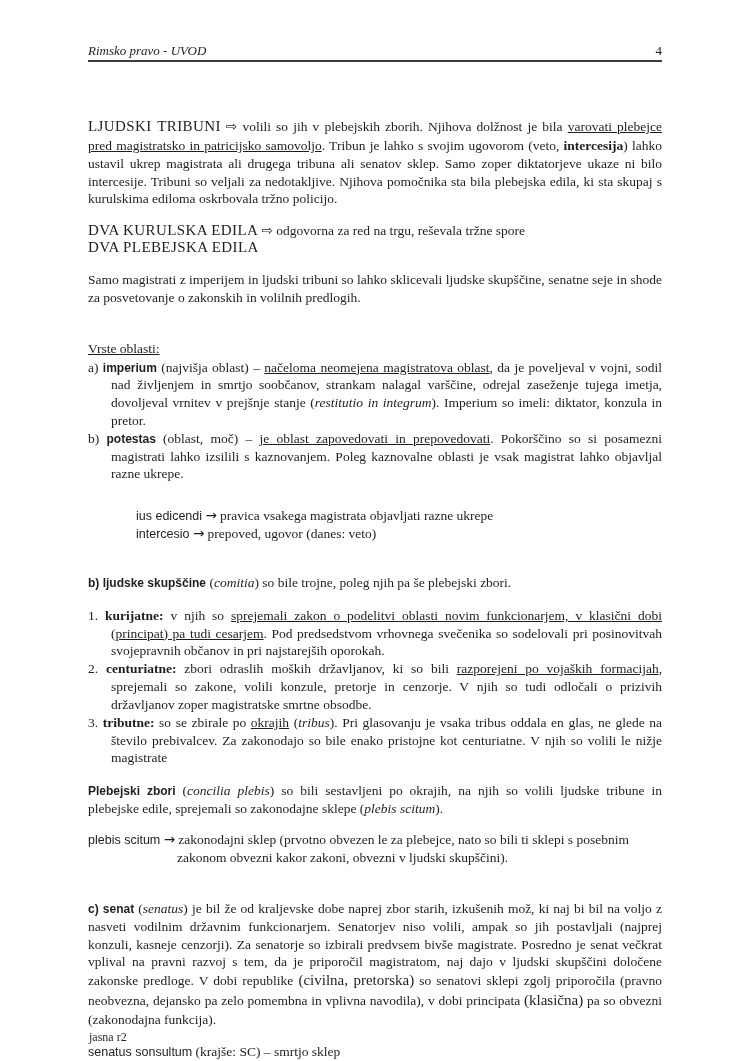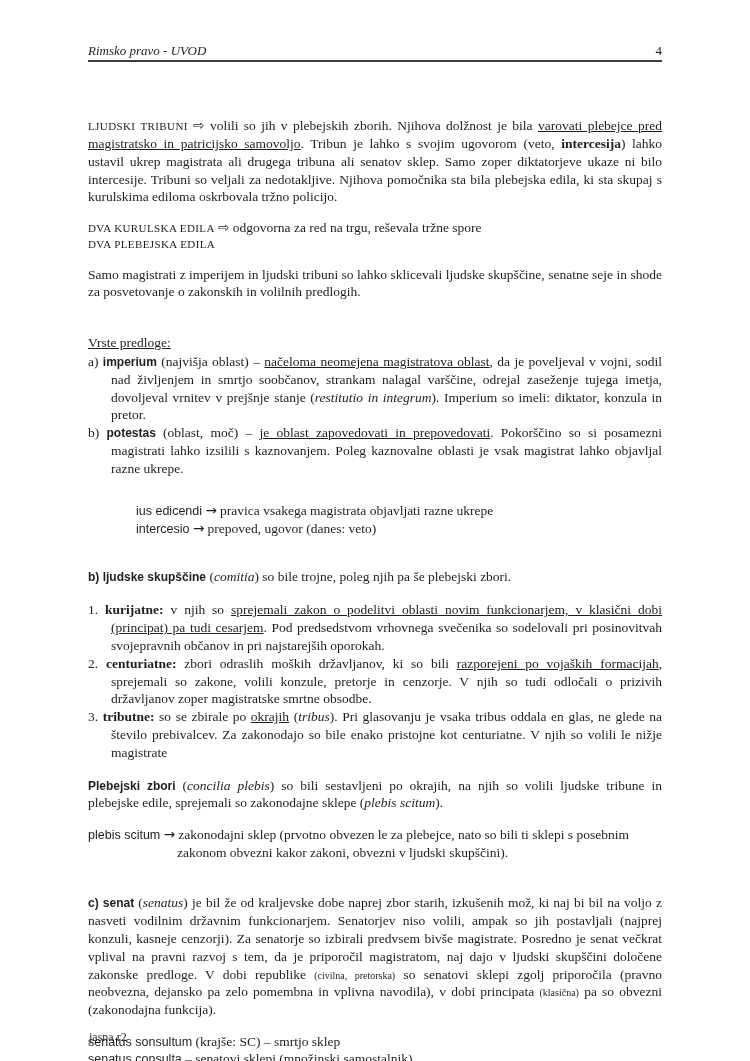--- a/index.html
+++ b/index.html
@@ -12,28 +12,28 @@
   .page{padding:42px 88px 0 88px;}
   
   .header{
     display:flex;justify-content:space-between;align-items:flex-end;
     border-bottom:2px solid #3c3c3c;padding-bottom:1px;
   }
   .header .title{font-weight:normal;font-style:italic;font-size:13px;}
   .header .pageno{font-size:13px;}
   
   .justify{text-align:justify;}
-  .sc{font-size:11px;letter-spacing:.4px;}
+  .sc{font-size:15px;letter-spacing:.4px;}
   .u{text-decoration:underline;}
   .b{font-weight:bold;}
   .it{font-style:italic;}
   .bsans{font-family:"Liberation Sans", sans-serif;font-weight:bold;font-size:12px;}
   .sans{font-family:"Liberation Sans", sans-serif;font-size:12.5px;}
   .dsans{font-family:"DejaVu Sans", sans-serif;}
-  .small{font-size:10px;}
+  .small{font-size:15px;}
   
   .p-tribuni{margin-top:55px;}
   .edili-block{margin-top:9px;line-height:1.18;}
   .p-magistrati{margin-top:14px;}
   .vrste-heading{margin-top:33px;}
   .hang{padding-left:23px;text-indent:-23px;}
   .vrste-list{margin-top:1px;}
   .ius-block{margin-top:24px;line-height:1.25;margin-left:48px;}
   .skupscine-heading{margin-top:31px;}
   .num-list{margin-top:15px;}
@@ -56,21 +56,21 @@
 
   <p class="p-tribuni justify"><span class="sc">LJUDSKI TRIBUNI</span> <span class="dsans">⇨</span><span> volili so jih v plebejskih zborih. Njihova dolžnost je bila </span><span class="u">varovati plebejce pred magistratsko in patricijsko samovoljo</span><span>. Tribun je lahko s svojim ugovorom (veto, </span><span class="b">intercesija</span><span>) lahko ustavil ukrep magistrata ali drugega tribuna ali senatov sklep. Samo zoper diktatorjeve ukaze ni bilo intercesije. Tribuni so veljali za nedotakljive. Njihova pomočnika sta bila plebejska edila, ki sta skupaj s kurulskima ediloma oskrbovala tržno policijo.</span></p>
 
   <div class="edili-block">
     <div><span class="sc">DVA KURULSKA EDILA</span> <span class="dsans">⇨</span><span> odgovorna za red na trgu, reševala tržne spore</span></div>
     <div><span class="sc">DVA PLEBEJSKA EDILA</span></div>
   </div>
 
   <p class="p-magistrati justify">Samo magistrati z imperijem in ljudski tribuni so lahko sklicevali ljudske skupščine, senatne seje in shode za posvetovanje o zakonskih in volilnih predlogih.</p>
 
-  <div class="vrste-heading"><span class="u">Vrste predloge:</span></div>
+  <div class="vrste-heading"><span class="u">Vrste oblasti:</span></div>
 
   <div class="vrste-list">
     <div class="hang justify"><span>a) </span><span class="bsans">imperium</span><span> (najvišja oblast) – </span><span class="u">načeloma neomejena magistratova oblast</span><span>, da je poveljeval v vojni, sodil nad življenjem in smrtjo soobčanov, strankam nalagal varščine, odrejal zaseženje tujega imetja, dovoljeval vrnitev v prejšnje stanje (</span><span class="it">restitutio in integrum</span><span>). Imperium so imeli: diktator, konzula in pretor.</span></div>
     <div class="hang justify"><span>b) </span><span class="bsans">potestas</span><span> (oblast, moč) – </span><span class="u">je oblast zapovedovati in prepovedovati</span><span>. Pokorščino so si posamezni magistrati lahko izsilili s kaznovanjem. Poleg kaznovalne oblasti je vsak magistrat lahko objavljal razne ukrepe.</span></div>
   </div>
 
   <div class="ius-block">
     <div><span class="sans">ius edicendi</span> <span class="dsans">→</span><span> pravica vsakega magistrata objavljati razne ukrepe</span></div>
     <div><span class="sans">intercesio</span> <span class="dsans">→</span><span> prepoved, ugovor (danes: veto)</span></div>
   </div>

